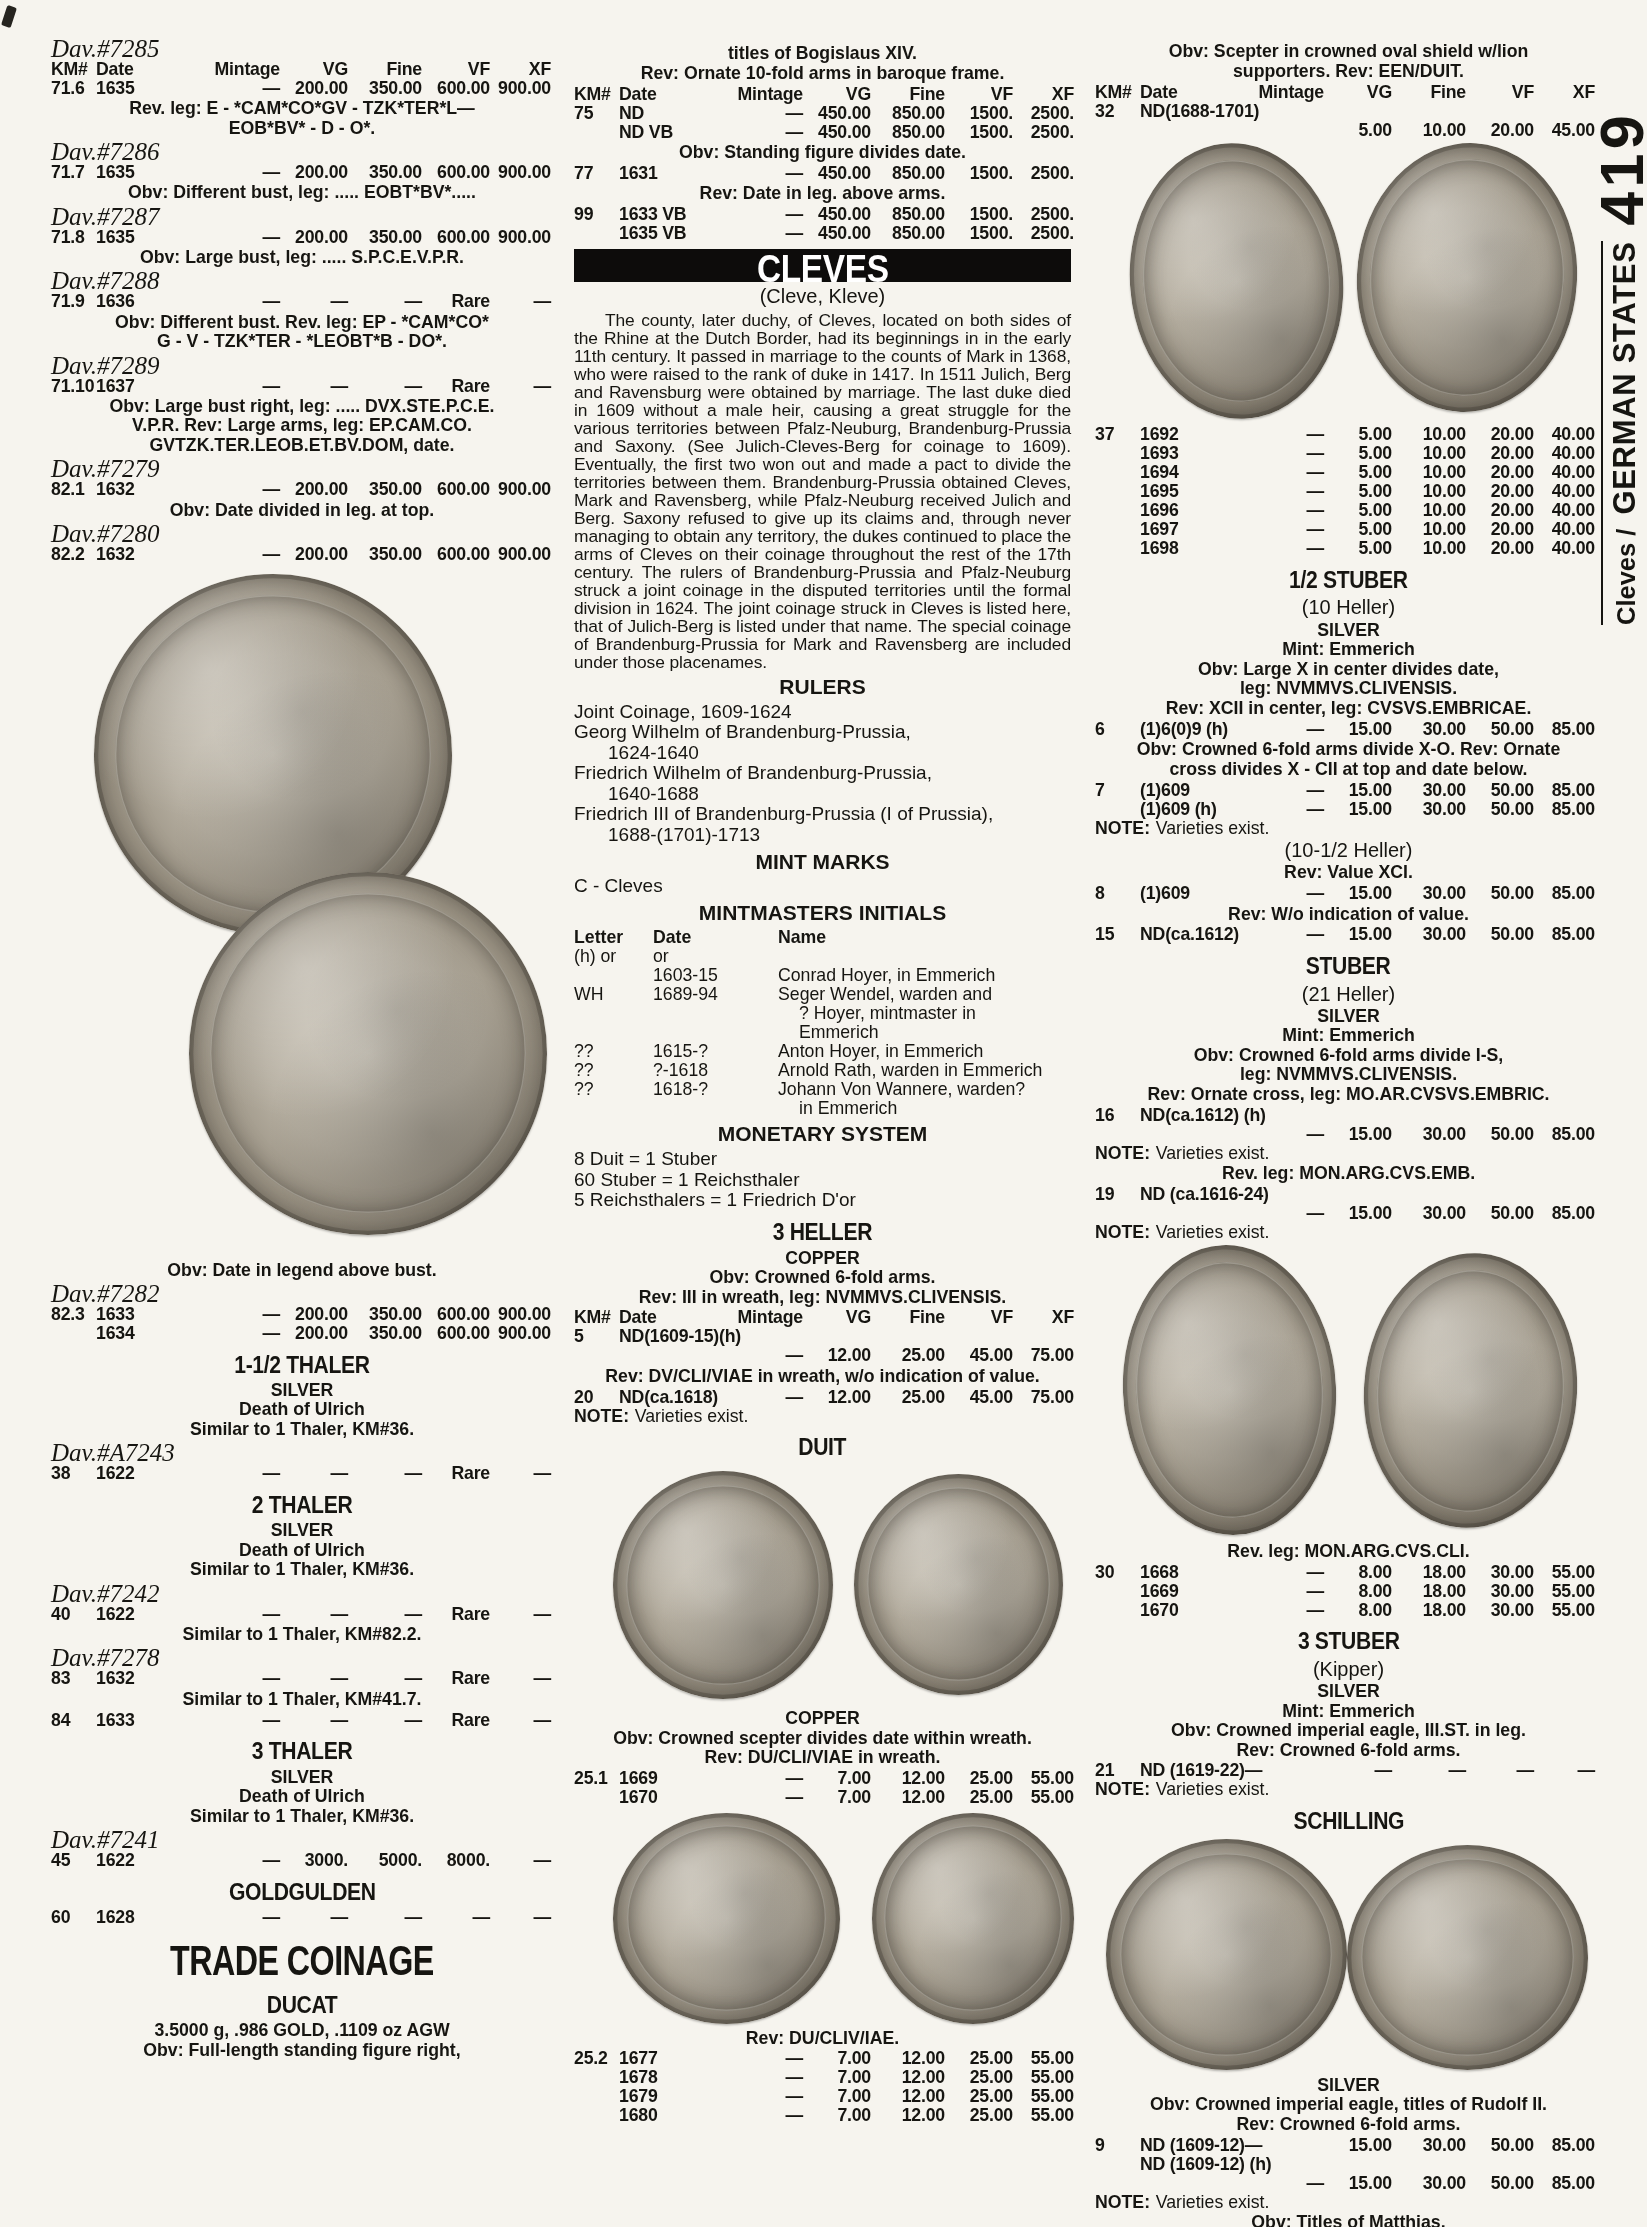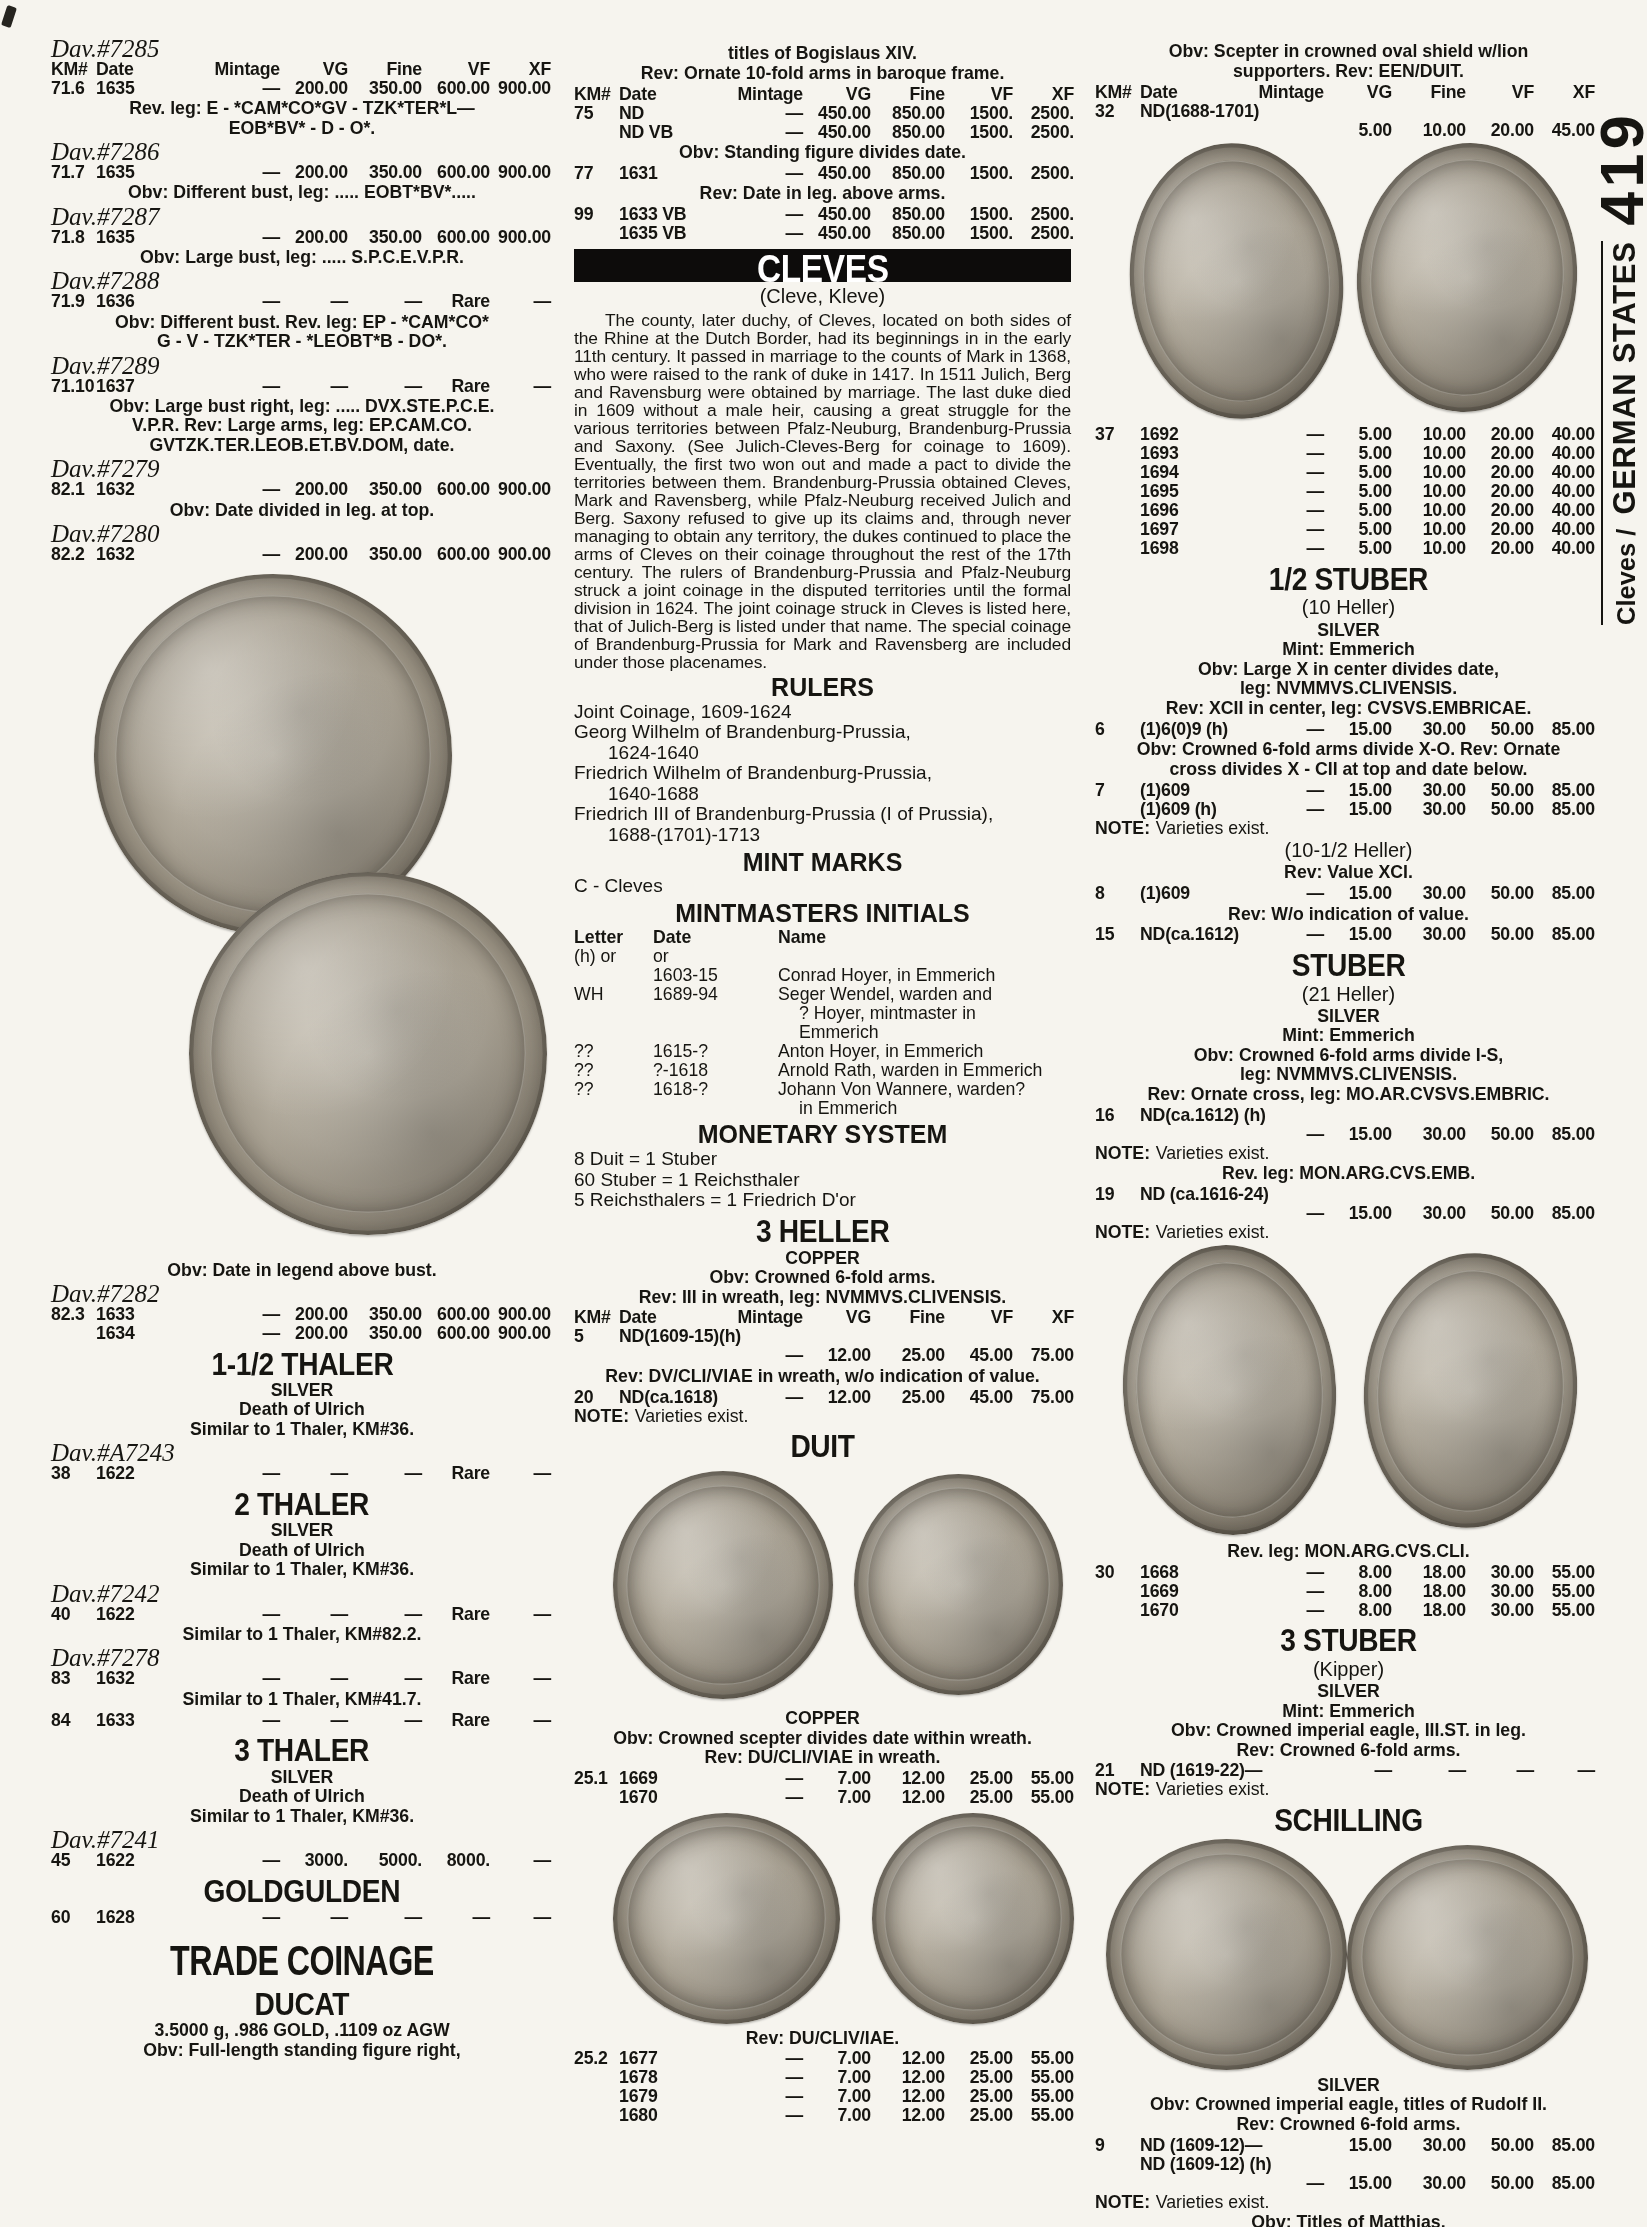--- a/index.html
+++ b/index.html
@@ -11,24 +11,24 @@
   .col1{left:51px;width:502px;padding-top:35px}
   .col2{left:574px;width:497px;padding-top:43px}
   .col3{left:1095px;width:507px;padding-top:41px}
   .dav{font-family:"Liberation Serif","DejaVu Serif",serif;font-style:italic;
        font-size:25px;line-height:22px;margin-top:2.8px}
   .trow{display:grid;grid-template-columns:45px 106px 78px 68px 74px 68px 61px;
         font-size:17.7px;line-height:19px;font-weight:bold;letter-spacing:-0.2px}
   .trow .c{white-space:nowrap}
   .c-mint,.c-vg,.c-fine,.c-vf,.c-xf{text-align:right}
   .cap{font-weight:bold;text-align:center;font-size:17.7px;line-height:19.5px;margin:1.4px 0}
-  .h1{text-align:center;margin:5.7px 0 1.4px;font-weight:bold;font-size:32px;line-height:31px}
+  .h1{text-align:center;margin:5.7px 0 1.4px;font-weight:bold;font-size:24px;line-height:31px}
   .cx{display:inline-block;transform:scaleX(.88);transform-origin:center;
       white-space:nowrap;letter-spacing:-0.4px}
-  .h3{text-align:center;font-weight:bold;font-size:25px;line-height:24px;margin:4.3px 0 2.8px}
+  .h3{text-align:center;font-weight:bold;font-size:21px;line-height:24px;margin:4.3px 0 2.8px}
   .display{text-align:center;margin:11.3px 0 0}
   .cx2{display:inline-block;transform:scaleX(.75);transform-origin:center;font-weight:bold;
        font-size:43px;line-height:45px;letter-spacing:-0.7px;white-space:nowrap}
   .banner{margin:5.7px 0 2.8px;background:var(--banner_bg,#0d0c0b);color:var(--banner_text,#fff);
           text-align:center;font-weight:bold;font-size:38px;line-height:41px;height:33px}
   .centerline{text-align:center;font-size:20px;line-height:23px;margin:1.4px 0}
   .para{font-size:17.4px;line-height:18px;text-align:justify;text-indent:31px;
         margin-top:2.8px;letter-spacing:-0.1px}
   .leftline{font-size:19px;line-height:20.5px}
   .ind{padding-left:34px}

